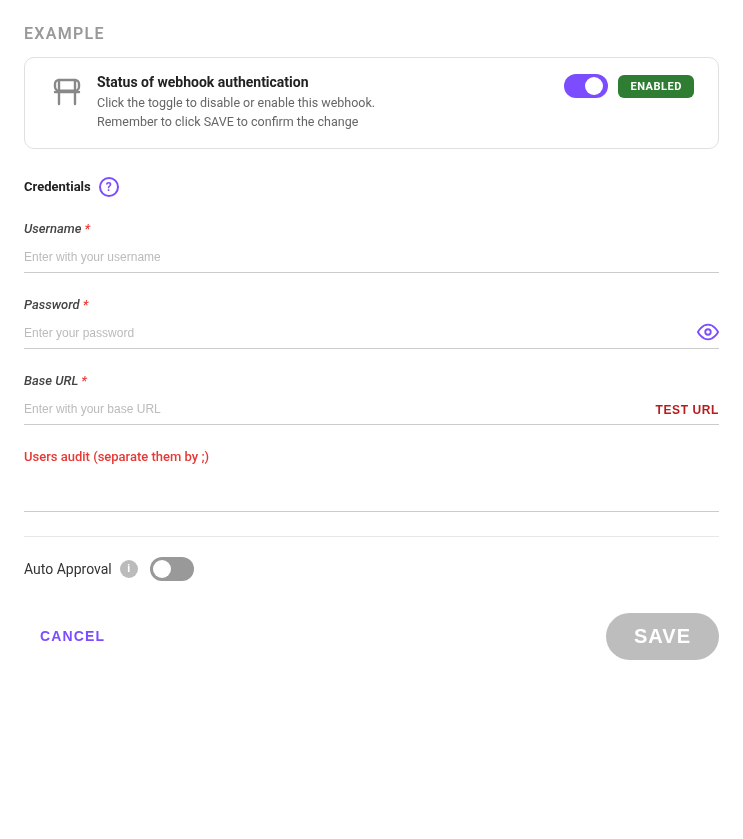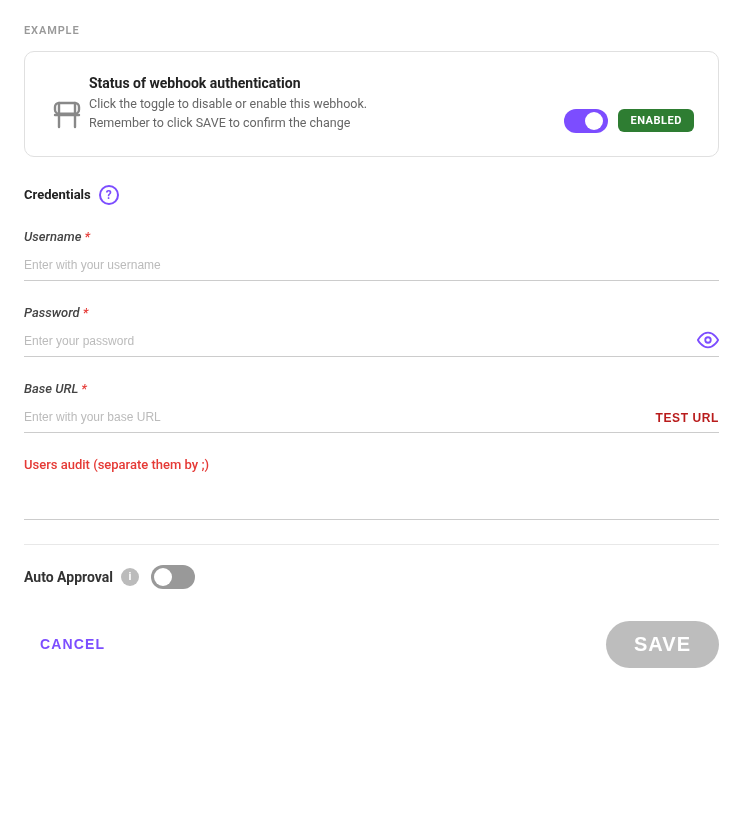--- a/index.html
+++ b/index.html
@@ -6,34 +6,34 @@
     body {
       font-family: -apple-system, BlinkMacSystemFont, 'Segoe UI', Roboto, sans-serif;
       background: #fff;
       color: #333;
       width: 743px;
       min-height: 839px;
       padding: 24px 24px 24px 24px;
     }
 
     .example-label {
-      font-size: 11px;
+      font-size: 16px;
       font-weight: 600;
       color: #999;
       letter-spacing: 0.08em;
       margin-bottom: 14px;
     }
 
     .webhook-card {
       border: 1px solid #e0e0e0;
       border-radius: 10px;
-      padding: 23px 24px;
-      display: flex;
-      align-items: flex-end;
-      gap: 4px;
+      padding: 16px 24px;
+      display: flex;
+      align-items: flex-start;
+      gap: 12px;
       margin-bottom: 28px;
     }
 
     .webhook-icon {
       flex-shrink: 0;
       width: 36px;
       height: 36px;
       display: flex;
       align-items: center;
       justify-content: center;
@@ -244,21 +244,21 @@
     
     .auto-approval-row {
       display: flex;
       align-items: center;
       gap: 8px;
       margin-bottom: 32px;
     }
 
     .auto-approval-label {
       font-size: 14px;
-      font-weight: 700;
+      font-weight: 400;
       color: #333;
     }
 
     .info-icon {
       width: 18px;
       height: 18px;
       border-radius: 50%;
       background: #bbb;
       color: white;
       font-size: 11px;

